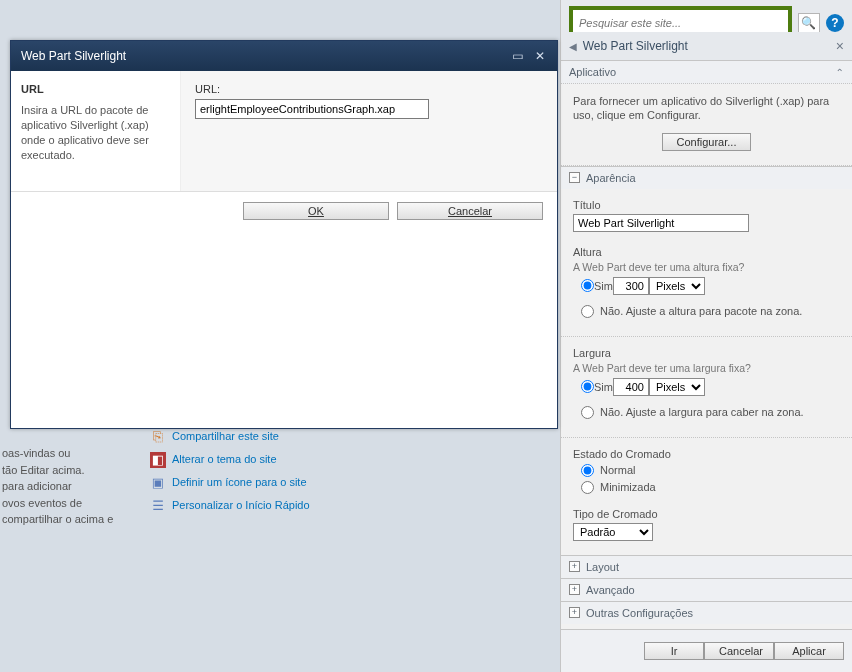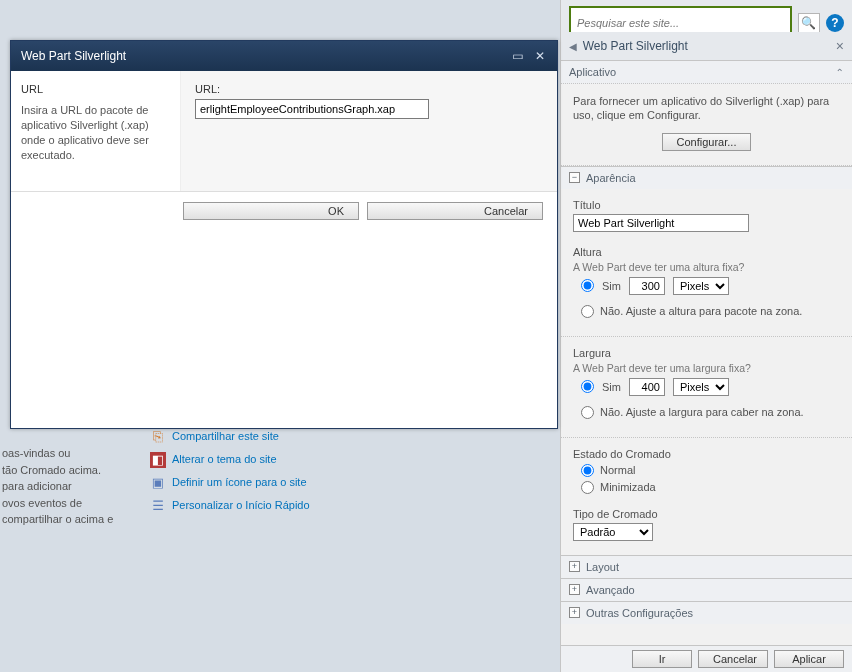--- a/index.html
+++ b/index.html
@@ -55,21 +55,21 @@
       display: flex;
       align-items: center;
       padding: 6px 8px;
       gap: 6px;
       border-bottom: 1px solid #c5c5c5;
       background: #e6e9ed;
     }
     .search-input {
       flex: 1;
       height: 33px;
-      border: 2px solid #4d7c0f;
+      border: 4px solid #4d7c0f;
       padding: 2px 6px;
       font-style: italic;
       color: #888;
       font-size: 11px;
     }
     .search-btn {
       width: 22px; height: 20px;
       border: 1px solid #b5b5b5;
       background: #fff;
       color: #1e6aa8;
@@ -144,21 +144,21 @@
       border-top: 1px solid #c5c5c5;
     }
     .collapse-header .box {
       width: 11px; height: 11px; border: 1px solid #888; display: inline-flex;
       align-items: center; justify-content: center; font-size: 9px; line-height: 1;
       background: #fcfcfc; cursor: pointer;
     }
 
     .field-label { color: #525252; margin-bottom: 3px; }
     .field-sub { color: #777; margin-bottom: 4px; font-size: 10.5px; }
-    .form-row { display: flex; align-items: center; gap: 8px; margin: 4px 0 10px 8px; }
+    .form-row { display: flex; align-items: center; margin: 4px 0 10px 8px; }
     .radio-row { display: flex; align-items: center; gap: 6px; margin: 4px 0; }
     .text-small-input {
       border: 1px solid #8a8a8a;
       padding: 2px 4px;
       font-size: 11px;
       background: #fff;
     }
     .num-input { width: 36px; text-align: right; }
     .title-input { width: 176px; }
     .select-classic {
@@ -166,24 +166,23 @@
       padding: 1px 2px;
       font-size: 11px;
       background: #fff;
     }
 
     .button-bar {
       position: absolute;
       bottom: 0; left: 0; right: 0;
       border-top: 1px solid #c5c5c5;
       background: #eef0f3;
-      padding: 4px 8px;
+      padding: 12px 8px;
       display: flex;
       justify-content: flex-end;
-      gap: 6px;
     }
 
     
     .modal-overlay {
       position: absolute;
       top: 0; left: 0; right: 0; bottom: 0;
     }
     .modal {
       position: absolute;
       top: 40px;
@@ -216,21 +215,21 @@
     }
     .modal-left {
       width: 170px;
       padding: 12px 10px;
       background: #fff;
       border-right: 1px solid #eee;
     }
     .modal-left h4 {
       font-size: 11px;
       color: #333;
-      font-weight: normal;
+      font-weight: bold;
       margin-bottom: 8px;
     }
     .modal-left .desc {
       font-size: 11px;
       color: #555;
       line-height: 1.35;
     }
     .modal-right {
       flex: 1;
       padding: 12px 14px;
@@ -253,38 +252,38 @@
       background: #ddd;
       margin: 0;
     }
     .modal-footer {
       padding: 10px 14px 18px 14px;
       display: flex;
       justify-content: flex-end;
       gap: 8px;
       background: #fff;
     }
-    .modal-footer .btn-classic { width: 176px; text-align: right; }
+    .modal-footer .btn-classic { width: 146px; text-align: center; text-decoration: underline; }
     .modal-pad-bottom { height: 190px; background: #fff; }
 
     .panel-scroll {
       position: absolute;
       top: 32px;
       left: 0; right: 0;
       bottom: 34px;
       overflow: hidden;
     }
   </style>
 </head>
 <body>
 
 <div class="bg-content">
   <div class="bg-text-block">
     <div>oas-vindas ou</div>
-    <div>tão Cromado acima.</div>
+    <div>tão Editar acima.</div>
     <div> para adicionar</div>
     <div>ovos eventos de</div>
     <div>compartilhar o acima e</div>
   </div>
   <div class="bg-links">
     <div class="lnk">
       <span class="icon icon-share">⎘</span>
       <span>Compartilhar este site</span>
     </div>
     <div class="lnk">

